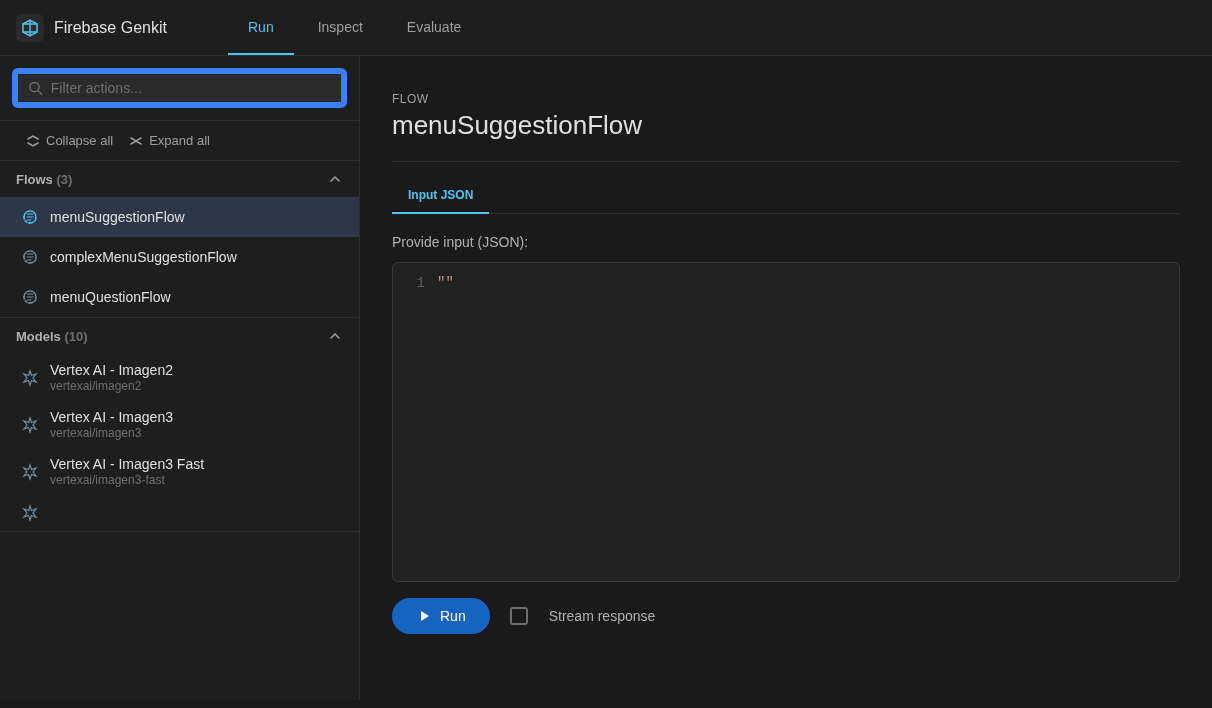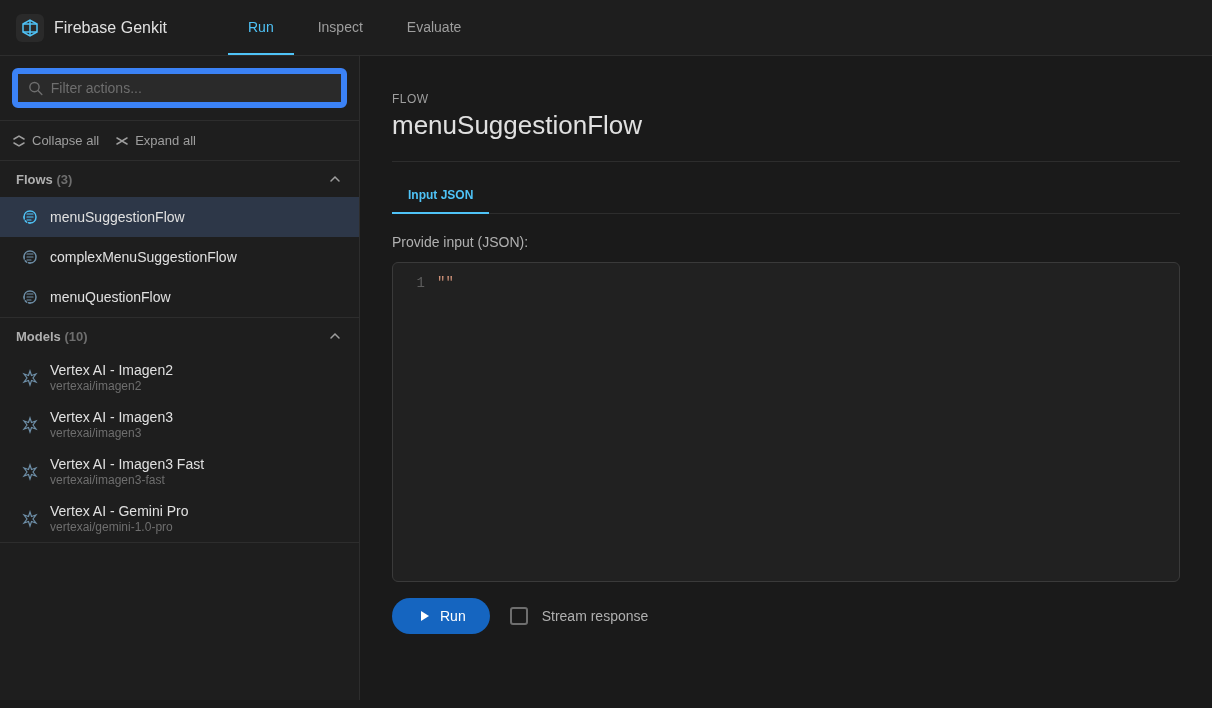--- a/index.html
+++ b/index.html
@@ -108,21 +108,21 @@
       width: 100%;
     }
 
     .search-input-wrapper input::placeholder {
       color: #6e6e6e;
     }
 
     .collapse-expand-row {
       display: flex;
       align-items: center;
-      padding: 8px 12px;
+      padding: 8px 26px;
       gap: 16px;
       border-bottom: 1px solid #2d2d2d;
     }
 
     .collapse-expand-btn {
       display: flex;
       align-items: center;
       gap: 6px;
       background: none;
       border: none;
@@ -331,21 +331,21 @@
     }
 
     .run-icon {
       width: 16px;
       height: 16px;
     }
 
     .stream-checkbox-wrapper {
       display: flex;
       align-items: center;
-      gap: 14px;
+      gap: 21px;
       cursor: pointer;
     }
 
     .stream-checkbox {
       width: 18px;
       height: 18px;
       border: 2px solid #6e6e6e;
       background: transparent;
       display: flex;
       align-items: center;
@@ -518,24 +518,20 @@
               <span class="model-name">Vertex AI - Imagen3 Fast</span>
               <span class="model-id">vertexai/imagen3-fast</span>
             </div>
           </div>
           <div class="model-item">
             <div class="model-icon">
               <svg width="18" height="18" viewBox="0 0 18 18" fill="none">
                 <path d="M9 2 L10.5 6.5 L15 5 L12 9 L15 13 L10.5 11.5 L9 16 L7.5 11.5 L3 13 L6 9 L3 5 L7.5 6.5 Z" stroke="#6e8fa8" stroke-width="1.2" fill="none"></path>
               </svg>
             </div>
-            <div class="model-info">
-              <span class="model-name">Vertex AI - Gemini Pro</span>
-              <span class="model-id">vertexai/gemini-1.0-pro</span>
-            </div>
           </div>
         </div>
       </div>
     </div>
   </div>
 
   <div class="main-content">
     <div class="flow-label">Flow</div>
     <div class="flow-title">menuSuggestionFlow</div>
     <div class="divider"></div>

